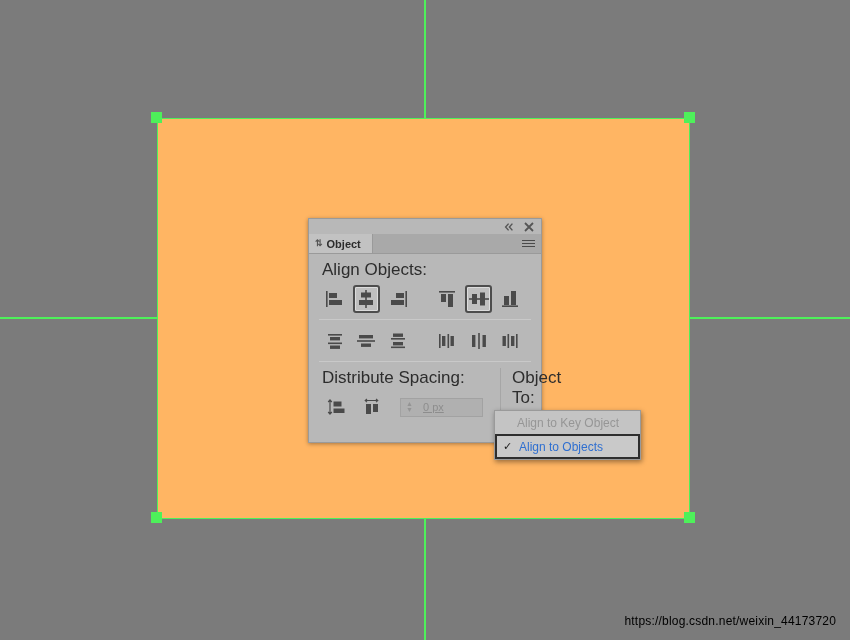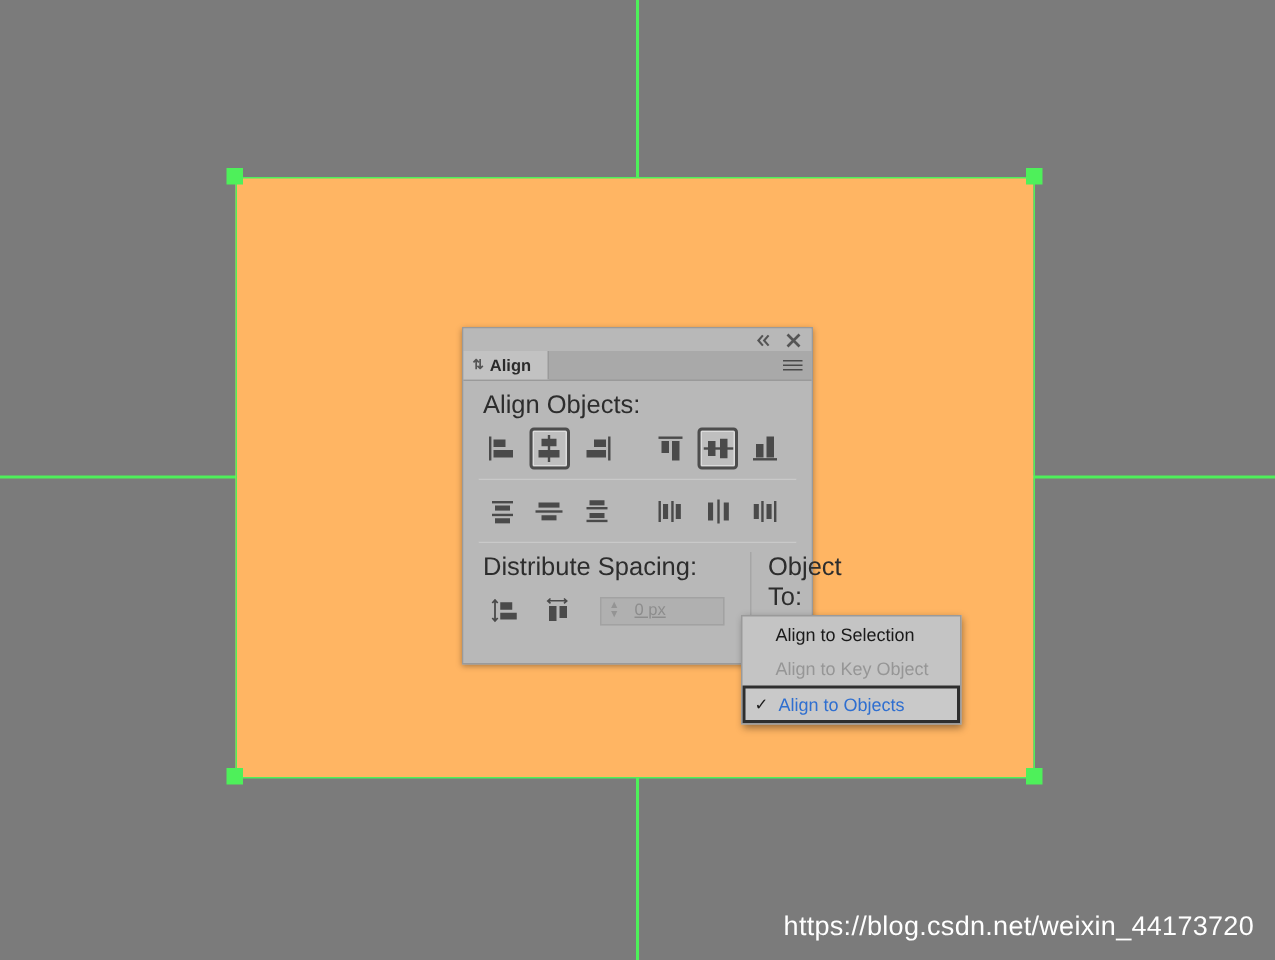--- a/index.html
+++ b/index.html
@@ -216,22 +216,22 @@
     color: #2f6fd0;
     background: #c9c9c9;
     border: 2px solid #2e2e2e;
     height: 25px;
   }
 
   
   #watermark {
     position: absolute;
     right: 14px; bottom: 12px;
-    color: #ffffff;
-    font-size: 18px;
+    color: #000000;
+    font-size: 12px;
     letter-spacing: .2px;
   }
 </style>
 </head>
 <body>
 
 <div id="canvas">
 
   <div class="guide-v" style="left:424px;"></div>
   <div class="guide-h" style="top:317px;"></div>
@@ -261,21 +261,21 @@
     <div class="tb-btn">
       <svg width="10" height="10" viewBox="0 0 10 10">
           <path d="M1 1 L9 9 M9 1 L1 9" stroke="#555" stroke-width="1.8"></path>
         </svg>
     </div>
   </div>
 
   <div class="panel-tabbar">
     <div class="tab-active">
       <span class="tab-dock-icon">⇅</span>
-      <span>Align</span>
+      <span>Object</span>
     </div>
     <div class="tab-filler"></div>
     <div class="panel-menu-icon">
       <div class="hamburger">
           <span></span>
           <span></span>
           <span></span>
         </div>
     </div>
   </div>
@@ -442,24 +442,20 @@
           <span style="font-size:12px;color:#3d3d3d;line-height:6px;">⌄</span>
         </div>
       </div>
     </div>
 
     <div class="panel-bottom-pad"></div>
   </div>
 </div>
 
 <div id="align-to-menu">
-  <div class="menu-item">
-    <span class="check"></span>
-    <span>Align to Selection</span>
-  </div>
   <div class="menu-item disabled">
     <span class="check"></span>
     <span>Align to Key Object</span>
   </div>
   <div class="menu-item checked">
     <span class="check">✓</span>
     <span>Align to Objects</span>
   </div>
 </div>
 

